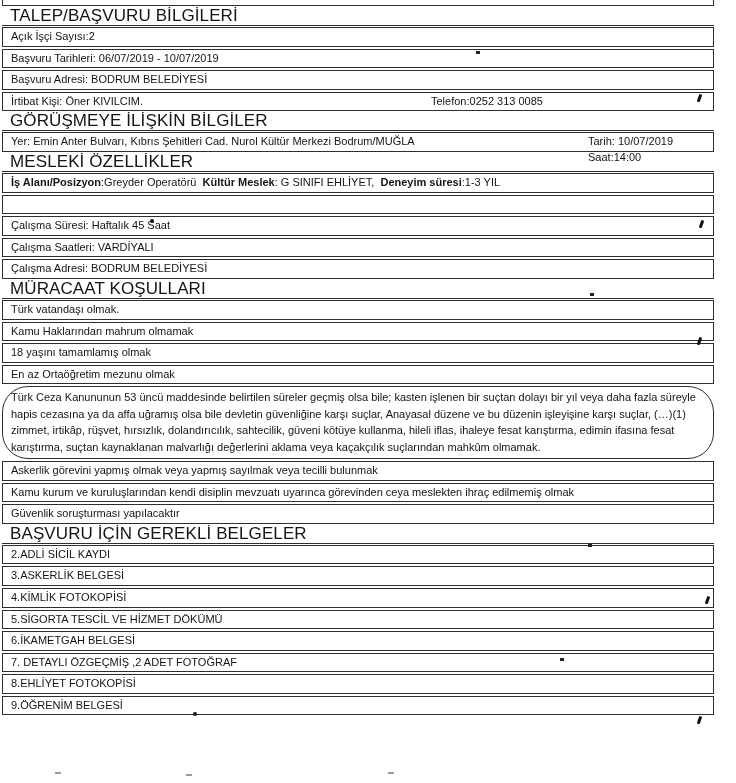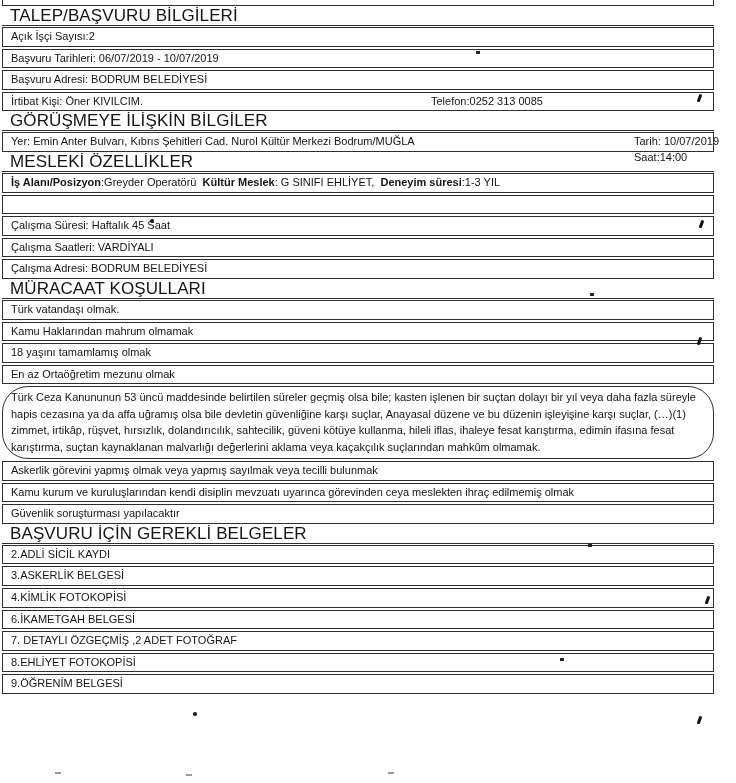--- a/index.html
+++ b/index.html
@@ -50,21 +50,21 @@
   .row .right-abs {
     position: absolute;
     left: 428px; top: 1px;
     white-space: nowrap;
   }
   .row .right-stack {
     position: absolute;
     left: 585px; top: 1px;
     white-space: nowrap;
   }
-  .row .right-stack div { line-height: 15.5px; margin-left: 46px; }
+  .row .right-stack div { line-height: 15.5px; }
   .row.wrap2 .main { max-width: 630px; }
   .row.yer .main { max-width: 565px; text-align: center; }
   
   .artifact { position: absolute; pointer-events: none; }
   .artifact.tick {
     width: 2.5px; height: 8px;
     background: #101010;
     transform: rotate(20deg);
     border-radius: 1px;
   }
@@ -100,20 +100,21 @@
     <div class="row"><span class="main">18 yaşını tamamlamış olmak</span></div>
     <div class="row"><span class="main">En az Ortaöğretim mezunu olmak</span></div>
     <div class="row para"><span class="main">Türk Ceza Kanununun 53 üncü maddesinde belirtilen süreler geçmiş olsa bile; kasten işlenen bir suçtan dolayı bir yıl veya daha fazla süreyle hapis cezasına ya da affa uğramış olsa bile devletin güvenliğine karşı suçlar, Anayasal düzene ve bu düzenin işleyişine karşı suçlar, (…)(1) zimmet, irtikâp, rüşvet, hırsızlık, dolandırıcılık, sahtecilik, güveni kötüye kullanma, hileli iflas, ihaleye fesat karıştırma, edimin ifasına fesat karıştırma, suçtan kaynaklanan malvarlığı değerlerini aklama veya kaçakçılık suçlarından mahkûm olmamak.</span></div>
     <div class="row"><span class="main">Askerlik görevini yapmış olmak veya yapmış sayılmak veya tecilli bulunmak</span></div>
     <div class="row wrap2"><span class="main">Kamu kurum ve kuruluşlarından kendi disiplin mevzuatı uyarınca görevinden ceya meslekten ihraç edilmemiş olmak</span></div>
     <div class="row"><span class="main">Güvenlik soruşturması yapılacaktır</span></div>
     <div class="hdr">BAŞVURU İÇİN GEREKLİ BELGELER</div>
     <div class="row"><span class="main">2.ADLİ SİCİL KAYDI</span></div>
     <div class="row"><span class="main">3.ASKERLİK BELGESİ</span></div>
     <div class="row"><span class="main">4.KİMLİK FOTOKOPİSİ</span></div>
+    <div class="row"><span class="main">5.SİGORTA TESCİL VE HİZMET DÖKÜMÜ</span></div>
     <div class="row"><span class="main">6.İKAMETGAH BELGESİ</span></div>
     <div class="row"><span class="main">7. DETAYLI ÖZGEÇMİŞ ,2 ADET FOTOĞRAF</span></div>
     <div class="row"><span class="main">8.EHLİYET FOTOKOPİSİ</span></div>
     <div class="row"><span class="main">9.ÖĞRENİM BELGESİ</span></div>
   </div>
 <div id="artifact-layer">
     <span class="artifact dash" style="left: 476px; top: 51px;"></span>
     <span class="artifact tick" style="left: 698px; top: 94px;"></span>
     <span class="artifact dot" style="left: 150px; top: 219px;"></span>
     <span class="artifact tick" style="left: 700px; top: 220px;"></span>

